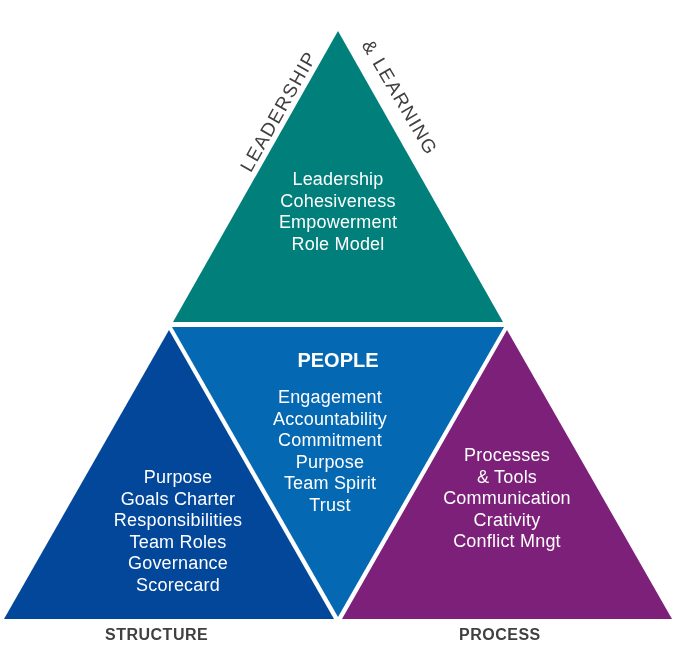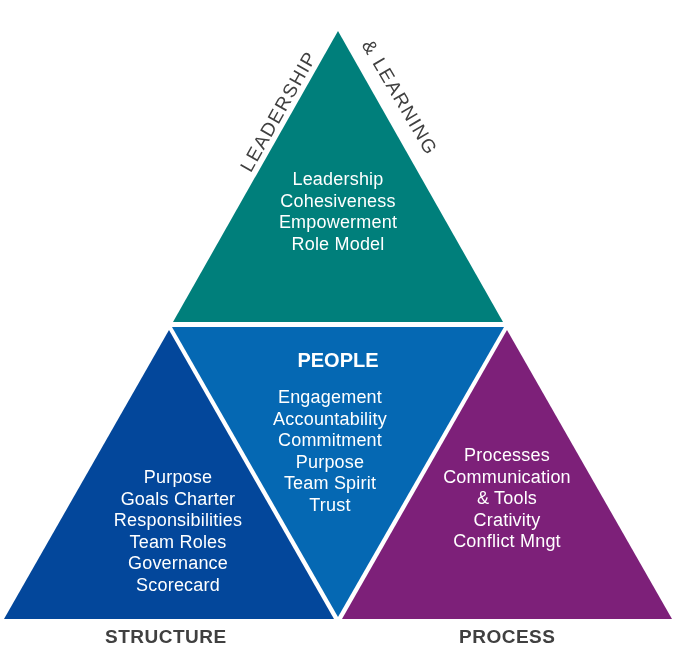--- a/index.html
+++ b/index.html
@@ -2,21 +2,21 @@
 <html><head>
 <meta charset="utf-8">
 <style>
   html, body { margin: 0; padding: 0; background: #ffffff; }
   body { width: 676px; height: 660px; position: relative; overflow: hidden; font-family: "Liberation Sans", sans-serif; }
   svg { position: absolute; left: 0; top: 0; }
   .lbl { position: absolute; color: #ffffff; text-align: center; font-family: "Liberation Sans", sans-serif; }
   .list { font-size: 18px; line-height: 21.5px; letter-spacing: 0.2px; }
   .list div { white-space: nowrap; }
   .title-people { font-weight: bold; font-size: 20px; color: #ffffff; }
-  .axis-label { position: absolute; font-weight: bold; font-size: 19px; color: #404040; letter-spacing: 0.5px; white-space: nowrap; }
+  .axis-label { position: absolute; font-weight: bold; font-size: 16px; color: #404040; letter-spacing: 0.5px; white-space: nowrap; }
   .slant { position: absolute; font-size: 19px; color: #404040; letter-spacing: 1.5px; white-space: nowrap; transform-origin: 0 0; }
 </style>
 </head>
 <body>
 
 <svg width="676" height="660">
   <polygon points="338,31 503,322 173,322" fill="#007f7b"></polygon>
   <polygon points="172,327 504,327 338,617" fill="#0568b3"></polygon>
   <polygon points="169,330 334,619 4,619" fill="#03479b"></polygon>
   <polygon points="507,330 672,619 342,619" fill="#7d2079"></polygon>
@@ -46,20 +46,20 @@
   <div>Purpose</div>
   <div>Goals Charter</div>
   <div>Responsibilities</div>
   <div>Team Roles</div>
   <div>Governance</div>
   <div>Scorecard</div>
 </div>
 
 <div class="lbl list" style="left:387px; top:445px; width:240px;">
   <div>Processes</div>
+  <div>&amp; Tools</div>
   <div>Communication</div>
-  <div>&amp; Tools</div>
   <div>Crativity</div>
   <div>Conflict Mngt</div>
 </div>
 
 <div class="axis-label" style="left:105px; top:626px;">STRUCTURE</div>
 <div class="axis-label" style="left:459px; top:626px;">PROCESS</div>
 
 </body></html>

